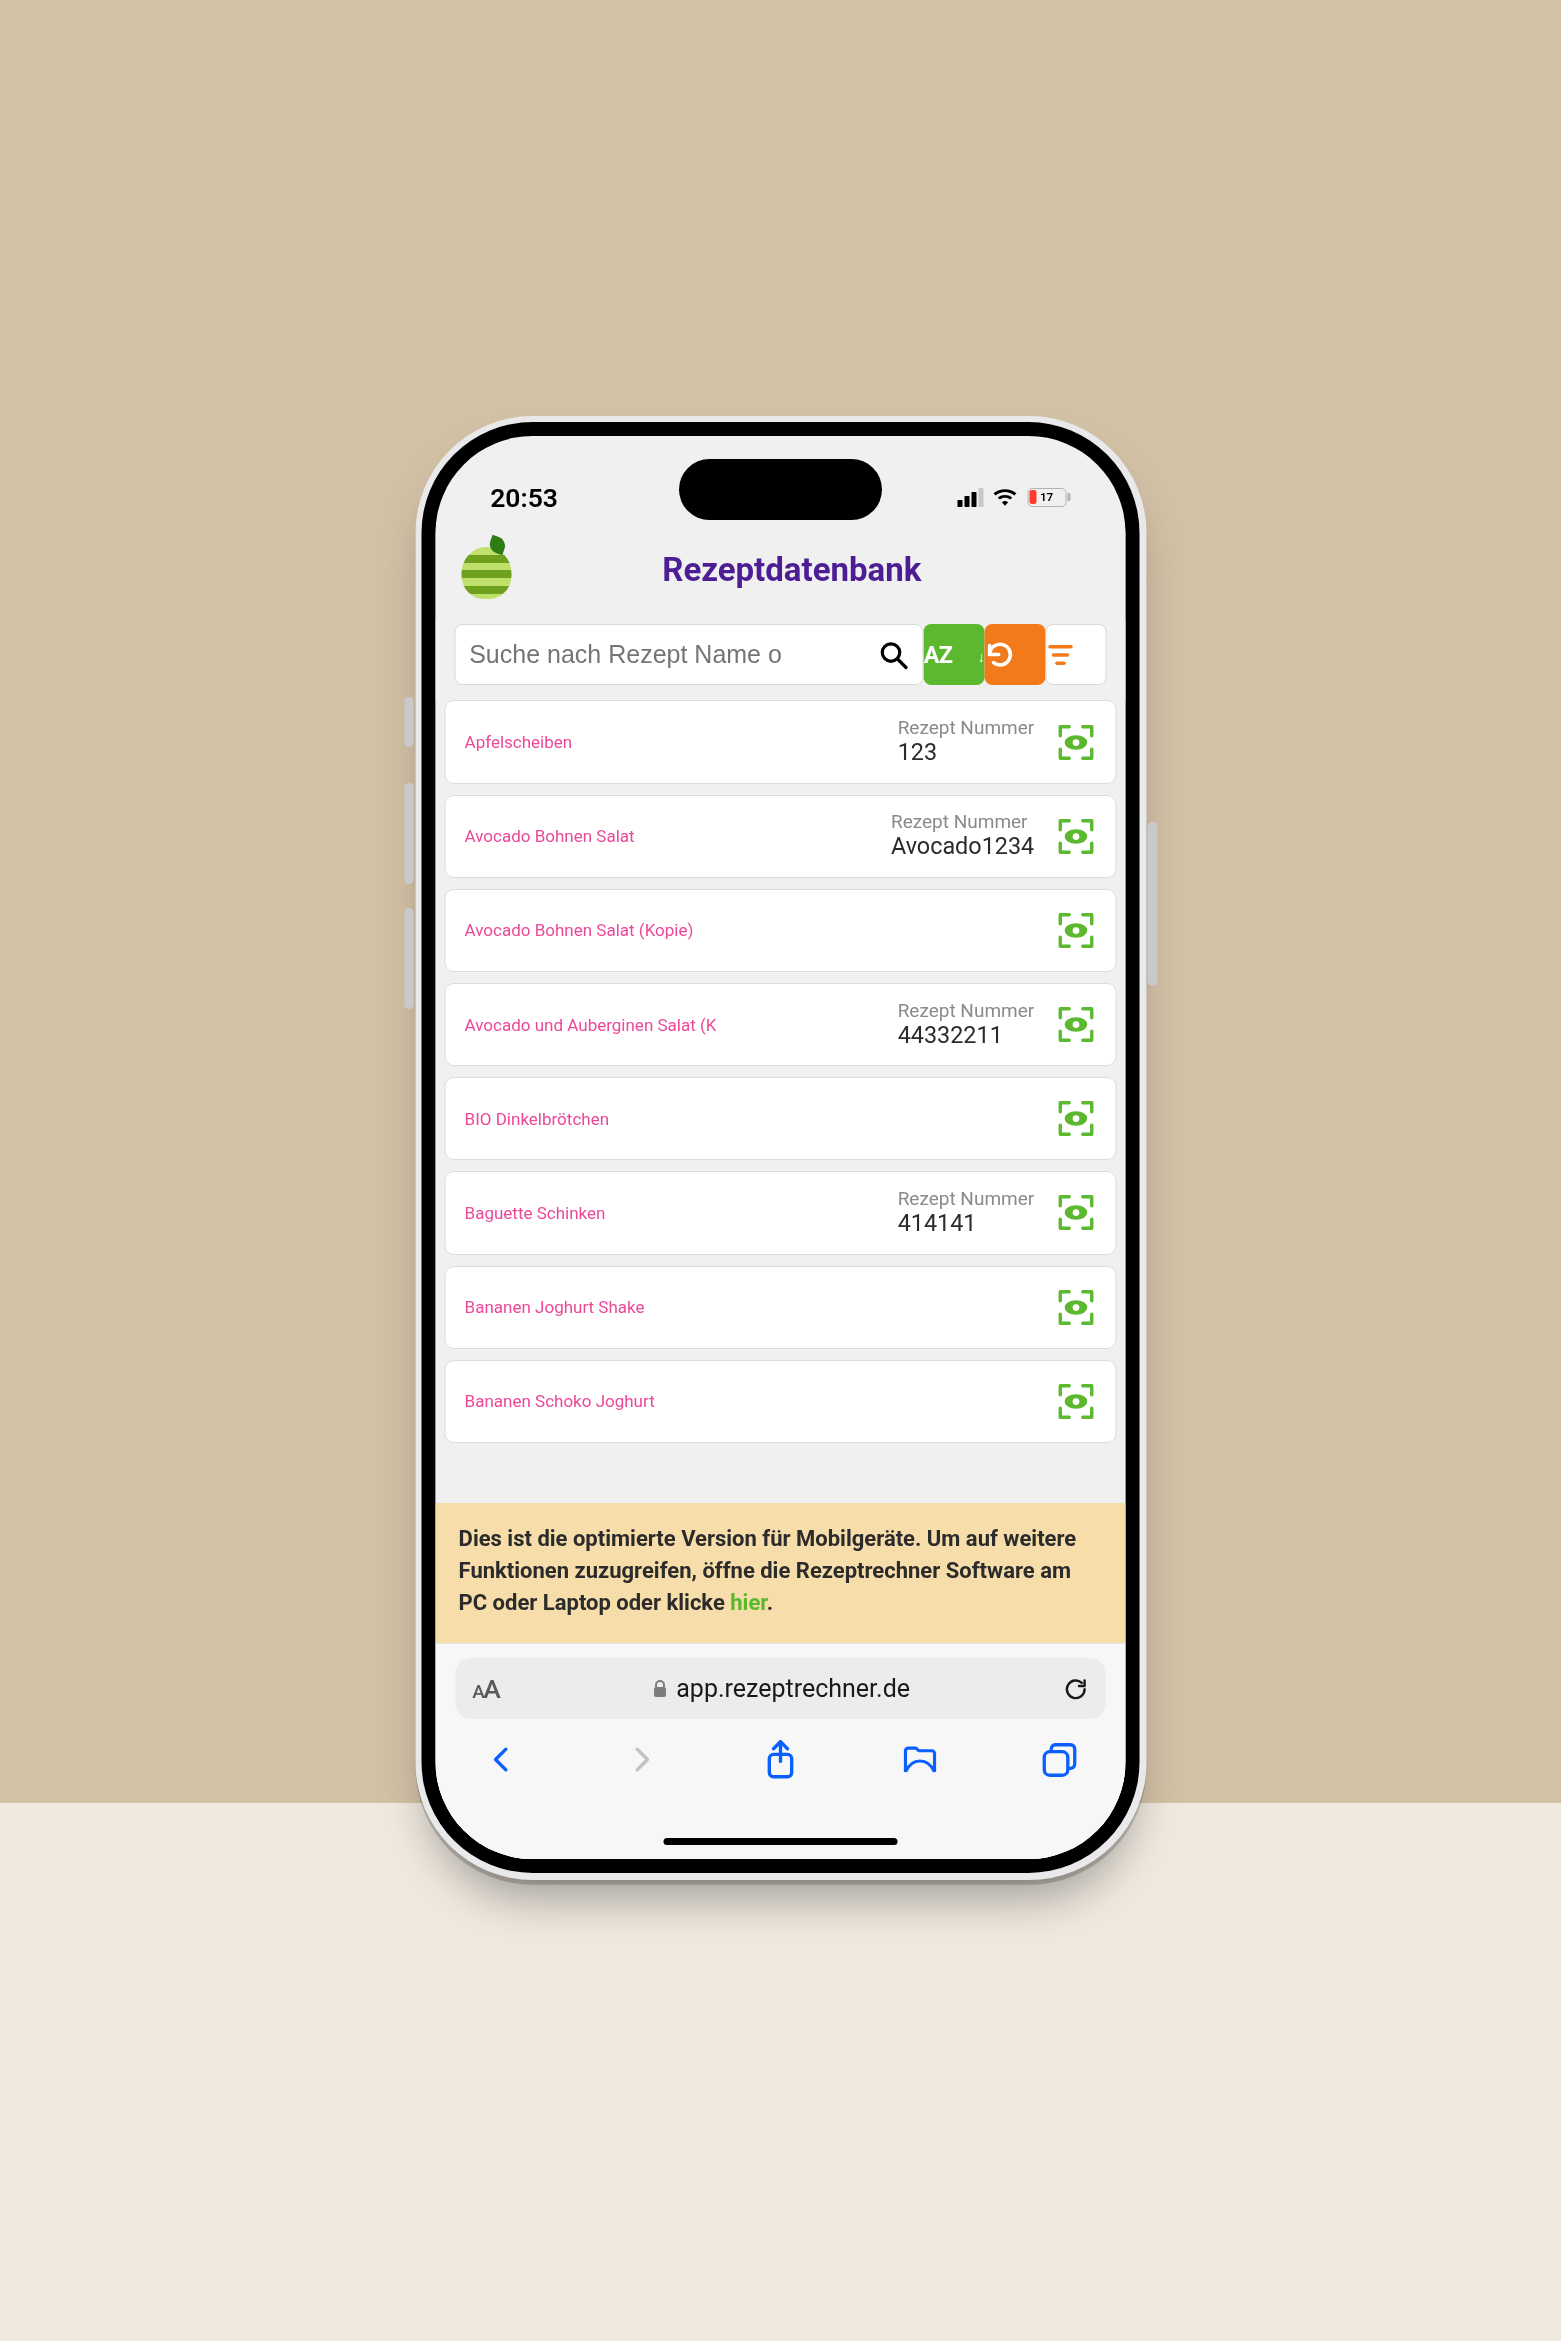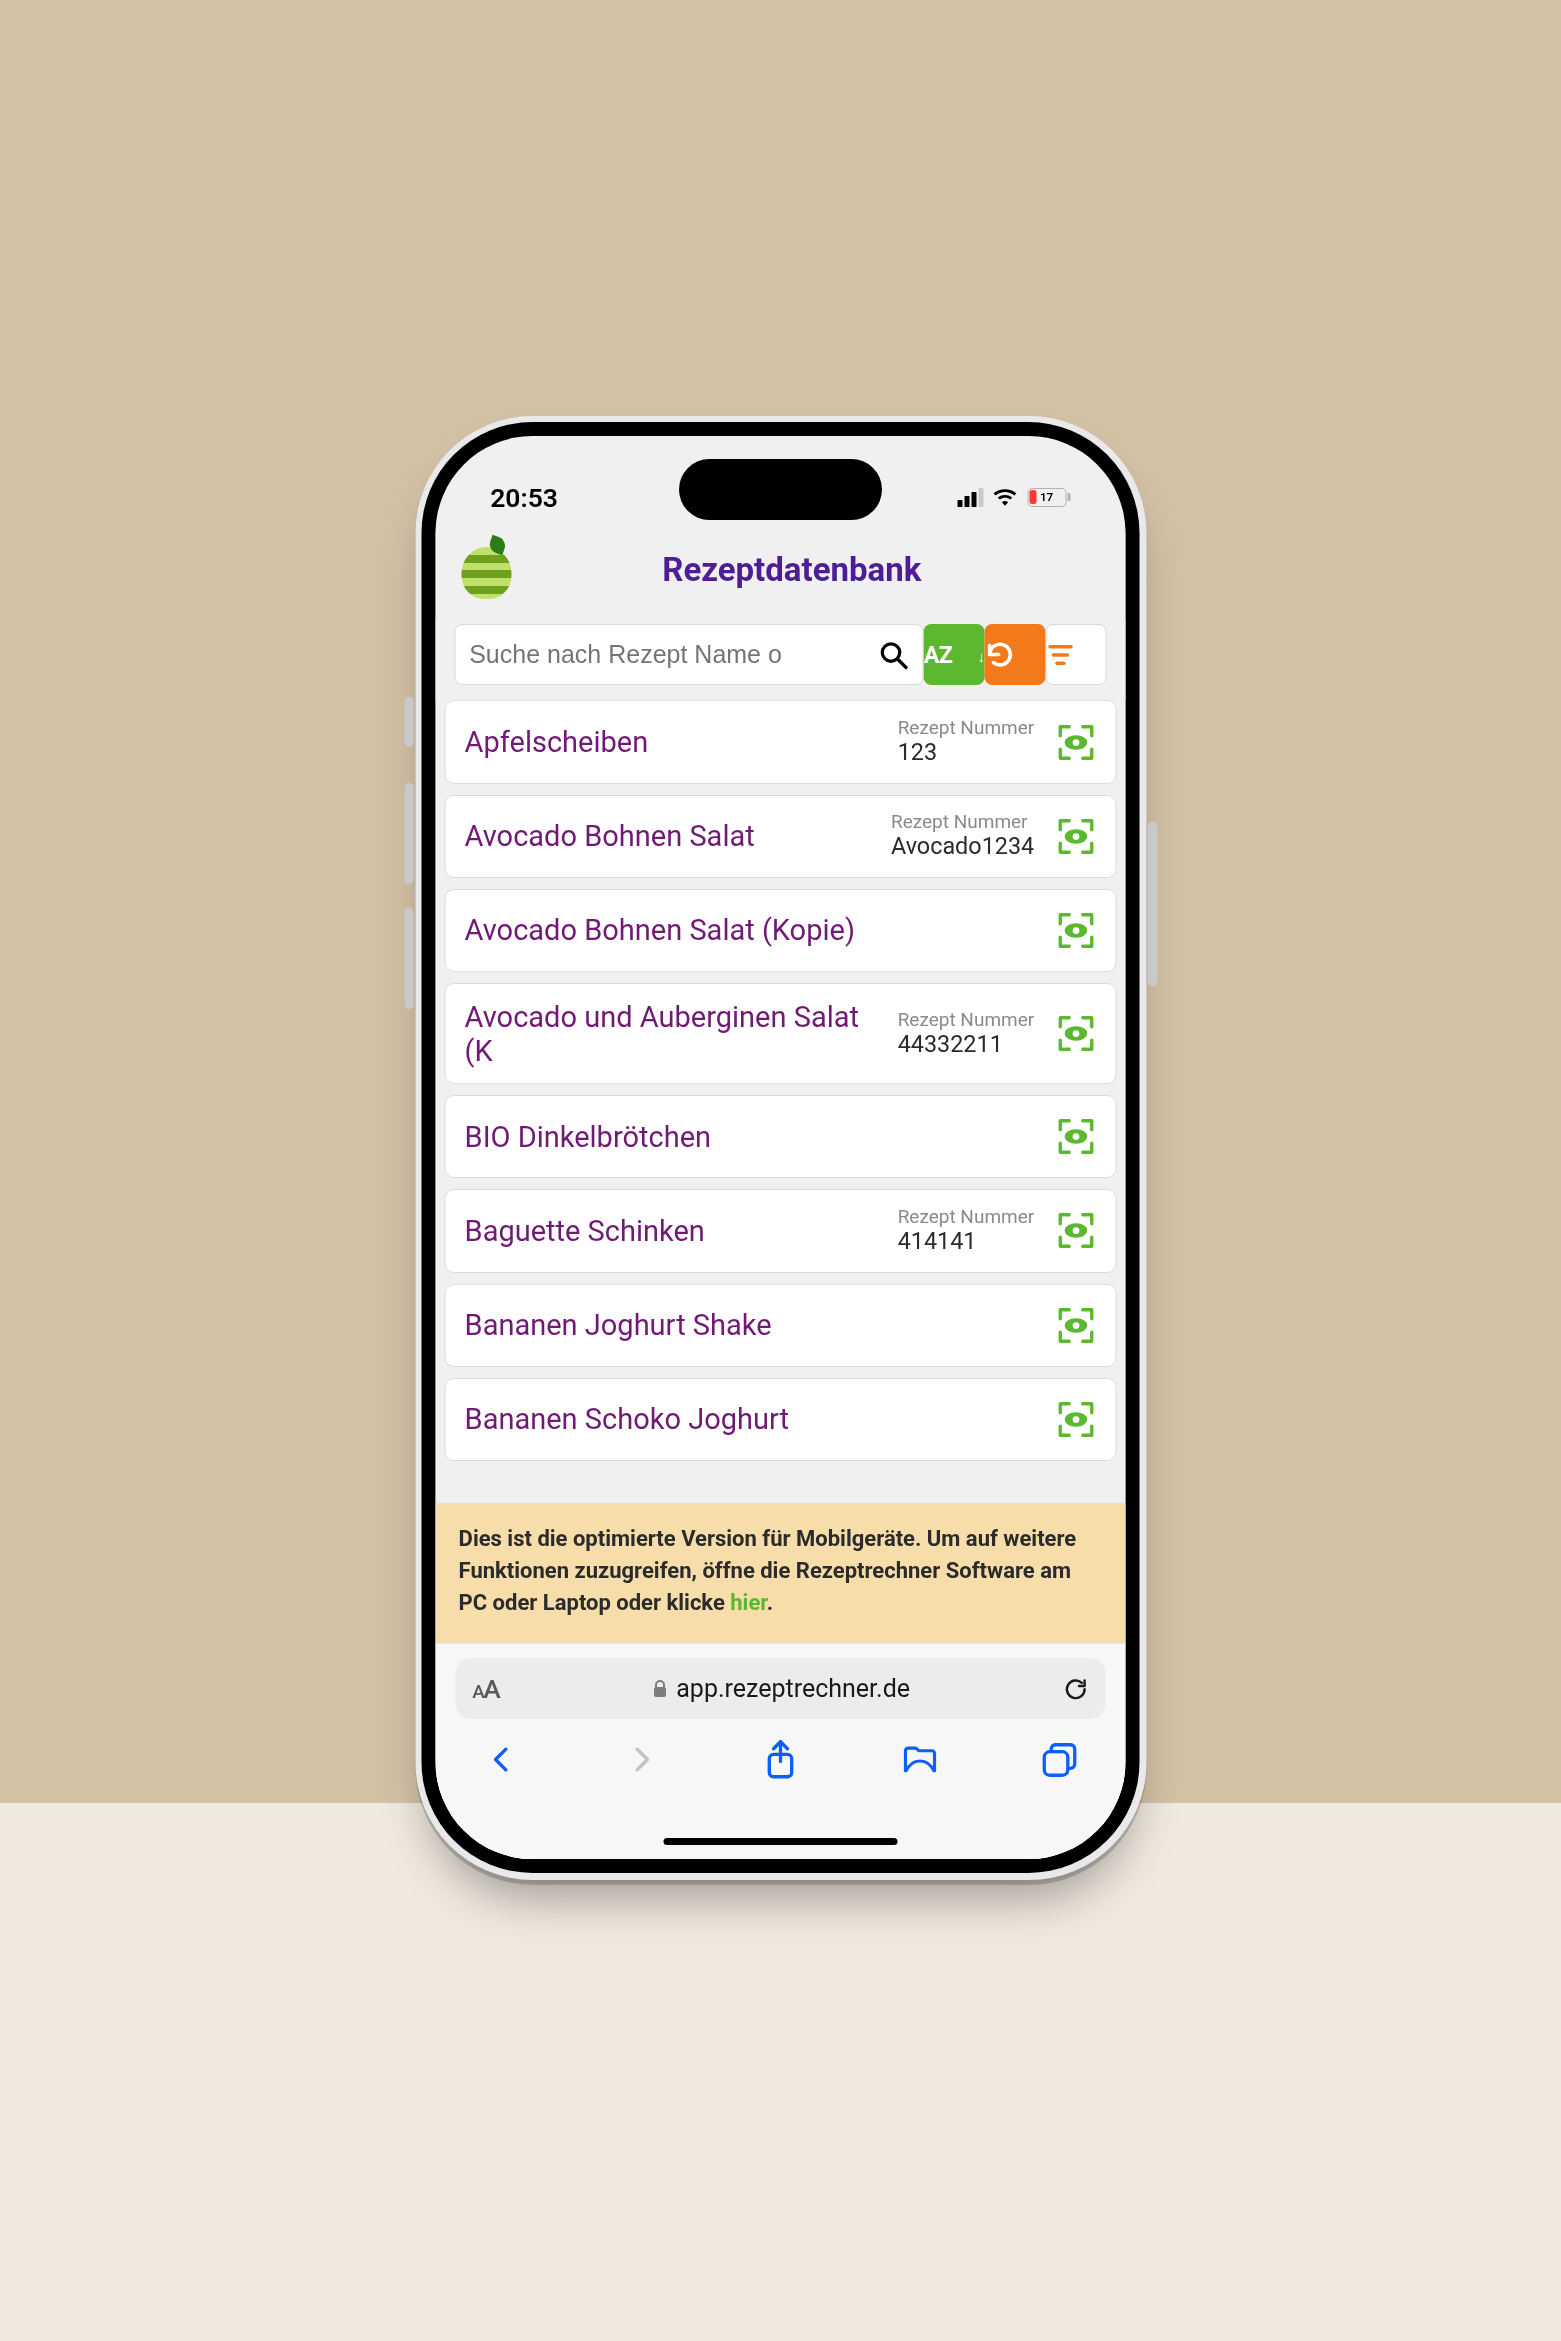--- a/index.html
+++ b/index.html
@@ -163,21 +163,21 @@
   .row {
     background:#fff;
     border:0.8px solid #dcdcdc;
     border-radius:9.4px;
     margin: 0 0 11px 0;
     padding: 15.6px 14px 15.6px 19px;
     display:flex; align-items:center;
     gap: 9.4px;
     min-height: 80px;
   }
-  .row-name { flex:1; font-size:29px; color:#701a75; }
+  .row-name { flex:1; font-size:17px; color:#ec4899; }
   .row-meta { text-align:left; margin-right:7.8px; }
   .row-meta .lbl { font-size:19px; color:#8a8a8a; line-height:1.1; }
   .row-meta .val { font-size:23.4px; color:#2b2b2b; line-height:1.15; }
   .eye-btn { width:50px; height:50px; flex-shrink:0; display:flex; align-items:center; justify-content:center;}
   .eye-svg { width:45px; height:45px; }
 
   
   .banner {
     background:#f6dda9;
     padding: 20px 23.4px 25px 23.4px;

